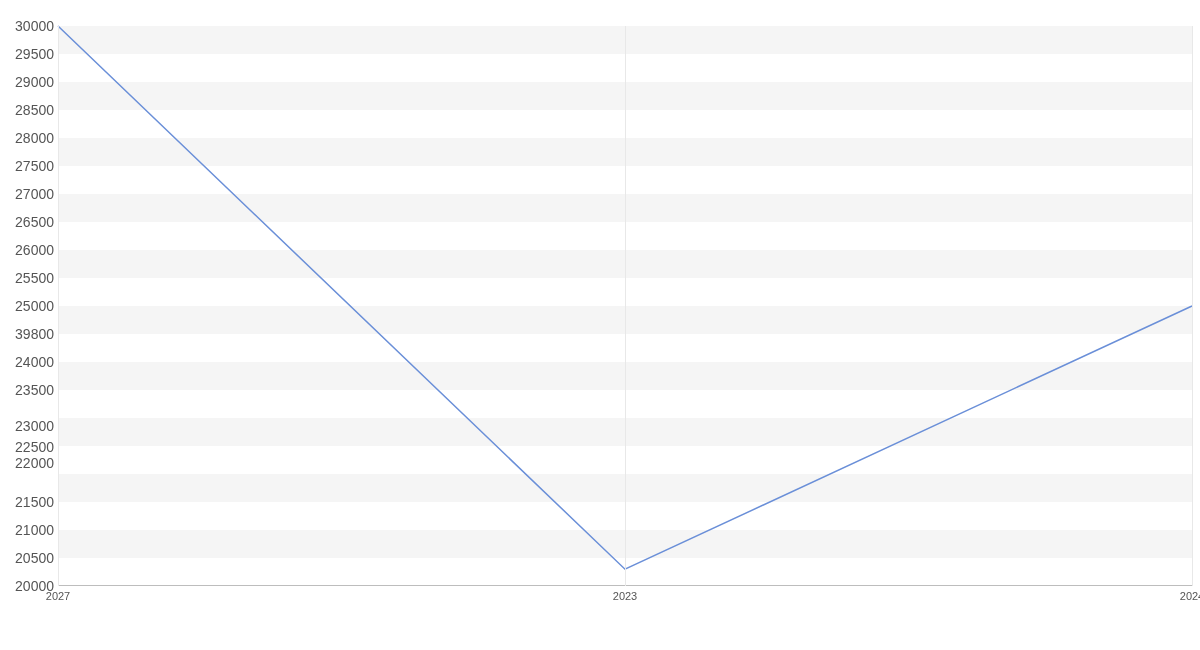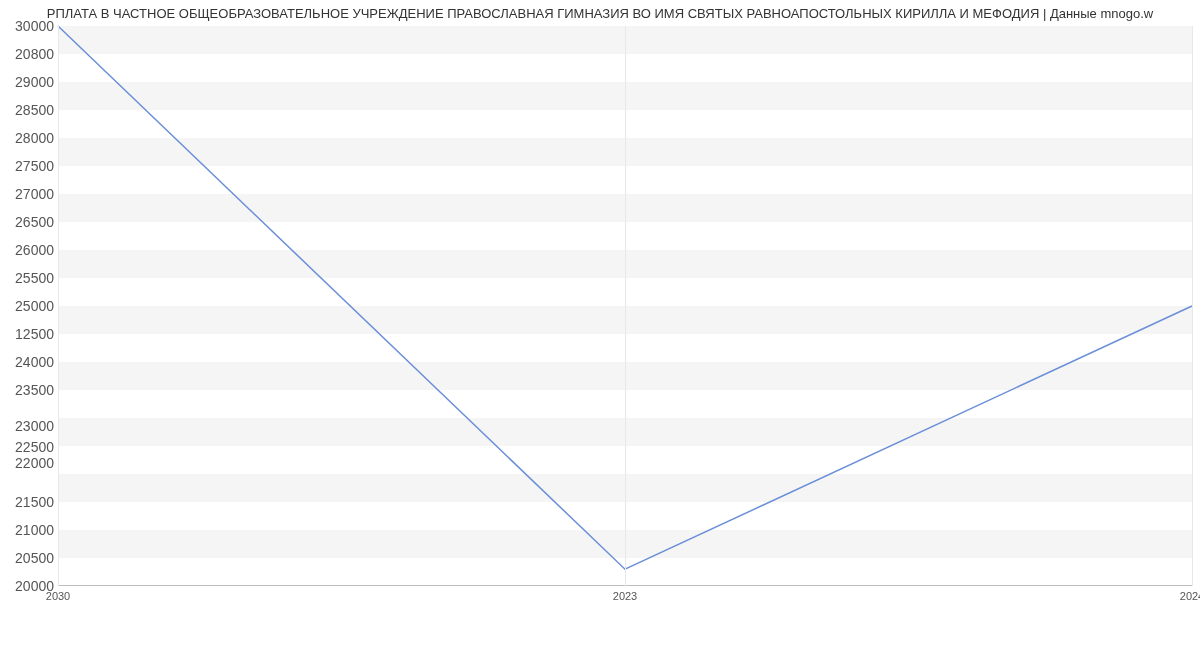--- a/index.html
+++ b/index.html
@@ -75,21 +75,20 @@
       top: 0;
       width: 100%;
       height: 100%;
       overflow: visible;
     }
   </style>
 </head>
 <body>
 
 <div class="chart-container">
-  <div class="title">РПЛАТА В ЧАСТНОЕ ОБЩЕОБРАЗОВАТЕЛЬНОЕ УЧРЕЖДЕНИЕ ПРАВОСЛАВНАЯ ГИМНАЗИЯ ВО ИМЯ СВЯТЫХ РАВНОАПОСТОЛЬНЫХ КИРИЛЛА И МЕФОДИЯ | Данные mnogo.w</div>
   <div class="plot-area">
       <div class="grid-band" style="top: 0px; height: 28px;"></div>
       <div class="grid-band" style="top: 56px; height: 28px;"></div>
       <div class="grid-band" style="top: 112px; height: 28px;"></div>
       <div class="grid-band" style="top: 168px; height: 28px;"></div>
       <div class="grid-band" style="top: 224px; height: 28px;"></div>
       <div class="grid-band" style="top: 280px; height: 28px;"></div>
       <div class="grid-band" style="top: 336px; height: 28px;"></div>
       <div class="grid-band" style="top: 392px; height: 28px;"></div>
       <div class="grid-band" style="top: 448px; height: 28px;"></div>
@@ -104,28 +103,28 @@
     </div>
 <div class="y-tick-label" style="top: 586px;">20000</div>
     <div class="y-tick-label" style="top: 558px;">20500</div>
     <div class="y-tick-label" style="top: 530px;">21000</div>
     <div class="y-tick-label" style="top: 502px;">21500</div>
     <div class="y-tick-label" style="top: 463px;">22000</div>
     <div class="y-tick-label" style="top: 447px;">22500</div>
     <div class="y-tick-label" style="top: 418px; margin-top: 8px;">23000</div>
     <div class="y-tick-label" style="top: 390px;">23500</div>
     <div class="y-tick-label" style="top: 362px;">24000</div>
-    <div class="y-tick-label" style="top: 334px;">12500</div>
+    <div class="y-tick-label" style="top: 334px;">39800</div>
     <div class="y-tick-label" style="top: 306px;">25000</div>
     <div class="y-tick-label" style="top: 278px;">25500</div>
     <div class="y-tick-label" style="top: 250px;">26000</div>
     <div class="y-tick-label" style="top: 222px;">26500</div>
     <div class="y-tick-label" style="top: 194px;">27000</div>
     <div class="y-tick-label" style="top: 166px;">27500</div>
     <div class="y-tick-label" style="top: 138px;">28000</div>
     <div class="y-tick-label" style="top: 110px;">28500</div>
     <div class="y-tick-label" style="top: 82px;">29000</div>
-    <div class="y-tick-label" style="top: 54px;">20800</div>
+    <div class="y-tick-label" style="top: 54px;">29500</div>
     <div class="y-tick-label" style="top: 26px;">30000</div>
-    <div class="x-tick-label" style="left: 58px;">2030</div>
+    <div class="x-tick-label" style="left: 58px;">2027</div>
     <div class="x-tick-label" style="left: 625px;">2023</div>
     <div class="x-tick-label" style="left: 1192px;">2024</div>
   </div>
 
 </body></html>

